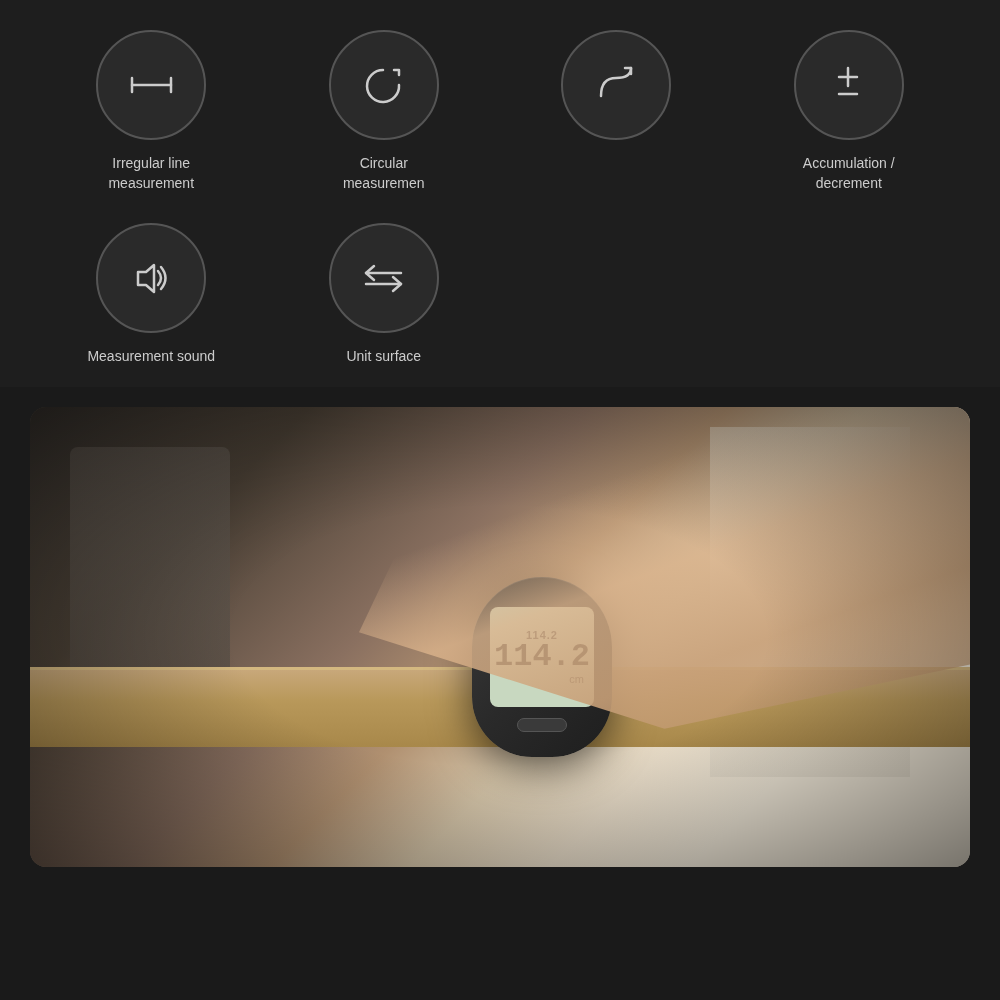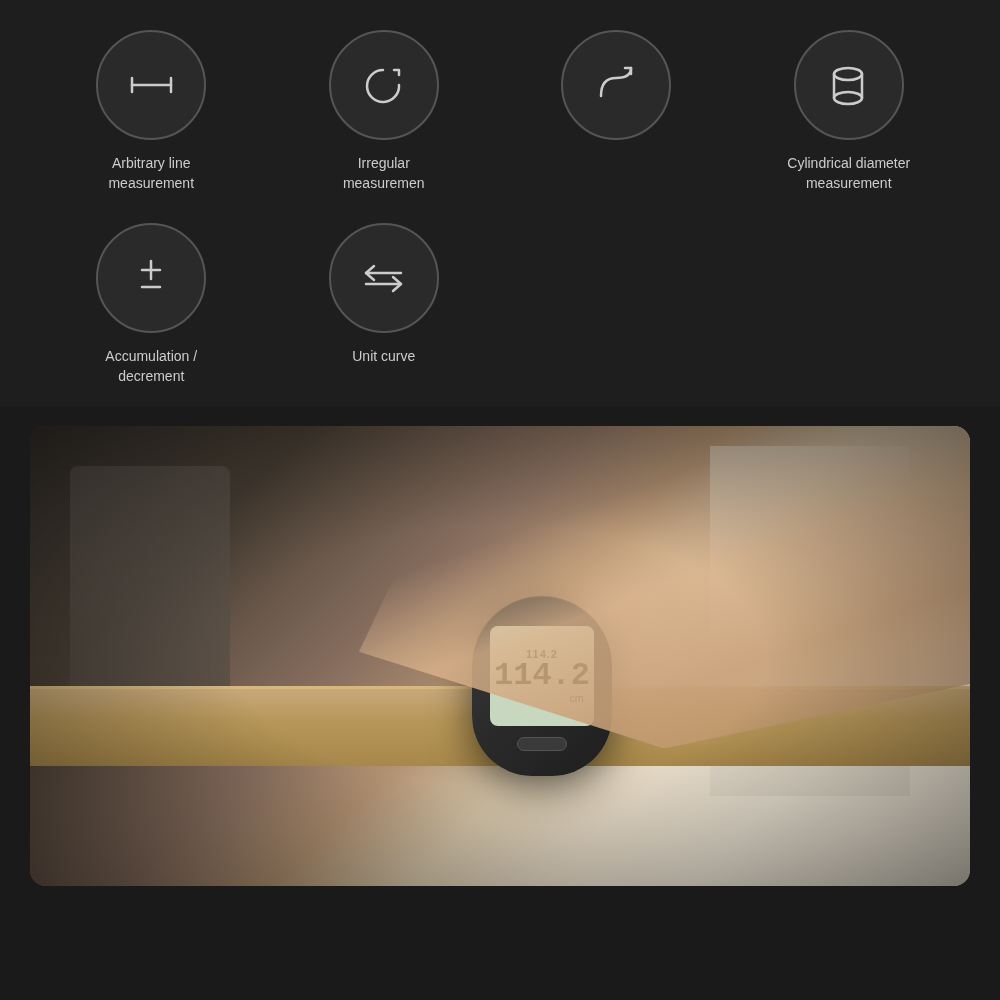--- a/index.html
+++ b/index.html
@@ -222,82 +222,81 @@
 
       <div class="icon-item">
         <div class="icon-circle">
           <svg viewBox="0 0 55 55">
 
             <line x1="8" y1="27" x2="47" y2="27" stroke="#ccc" stroke-width="2.5"></line>
             <line x1="8" y1="20" x2="8" y2="34" stroke="#ccc" stroke-width="2.5"></line>
             <line x1="47" y1="20" x2="47" y2="34" stroke="#ccc" stroke-width="2.5"></line>
           </svg>
         </div>
-        <span class="icon-label">Arbitrary line measurement</span>
+        <span class="icon-label">Irregular line measurement</span>
       </div>
 
       <div class="icon-item">
         <div class="icon-circle">
           <svg viewBox="0 0 55 55">
 
             <path d="M 27 12 A 16 16 0 1 0 43 27" stroke="#ccc" stroke-width="2.5" fill="none"></path>
             <polyline points="38,12 43,12 43,17" stroke="#ccc" stroke-width="2.5" fill="none"></polyline>
           </svg>
         </div>
-        <span class="icon-label">Irregular measuremen</span>
+        <span class="icon-label">Circular measuremen</span>
       </div>
 
       <div class="icon-item">
         <div class="icon-circle">
           <svg viewBox="0 0 55 55">
 
             <path d="M 12 38 Q 12 20 27 20 Q 42 20 42 10" stroke="#ccc" stroke-width="2.5" fill="none"></path>
             <polyline points="36,10 42,10 42,16" stroke="#ccc" stroke-width="2.5" fill="none"></polyline>
           </svg>
         </div>
       </div>
 
 
-      <div class="icon-item">
-        <div class="icon-circle">
-          <svg viewBox="0 0 55 55">
-
-            <ellipse cx="27" cy="16" rx="14" ry="6" stroke="#ccc" stroke-width="2.5" fill="none"></ellipse>
-            <line x1="13" y1="16" x2="13" y2="40" stroke="#ccc" stroke-width="2.5"></line>
-            <line x1="41" y1="16" x2="41" y2="40" stroke="#ccc" stroke-width="2.5"></line>
-            <ellipse cx="27" cy="40" rx="14" ry="6" stroke="#ccc" stroke-width="2.5" fill="none"></ellipse>
-          </svg>
-        </div>
-        <span class="icon-label">Cylindrical diameter measurement</span>
-      </div>
 
       <div class="icon-item">
         <div class="icon-circle">
           <svg viewBox="0 0 55 55">
 
             <line x1="27" y1="10" x2="27" y2="28" stroke="#ccc" stroke-width="2.5"></line>
             <line x1="18" y1="19" x2="36" y2="19" stroke="#ccc" stroke-width="2.5"></line>
             <line x1="18" y1="36" x2="36" y2="36" stroke="#ccc" stroke-width="2.5"></line>
           </svg>
         </div>
         <span class="icon-label">Accumulation / decrement</span>
       </div>
 
+      <div class="icon-item">
+        <div class="icon-circle">
+          <svg viewBox="0 0 55 55">
+
+            <polygon points="14,21 22,21 30,14 30,41 22,34 14,34" stroke="#ccc" stroke-width="2.5" fill="none"></polygon>
+            <path d="M 34 20 Q 40 27 34 34" stroke="#ccc" stroke-width="2.5" fill="none"></path>
+            <path d="M 37 16 Q 46 27 37 38" stroke="#ccc" stroke-width="2.5" fill="none"></path>
+          </svg>
+        </div>
+        <span class="icon-label">Measurement sound</span>
+      </div>
 
       <div class="icon-item">
         <div class="icon-circle">
           <svg viewBox="0 0 55 55">
 
             <line x1="10" y1="22" x2="45" y2="22" stroke="#ccc" stroke-width="2.5"></line>
             <polyline points="18,15 10,22 18,29" stroke="#ccc" stroke-width="2.5" fill="none"></polyline>
             <line x1="45" y1="33" x2="10" y2="33" stroke="#ccc" stroke-width="2.5"></line>
             <polyline points="37,26 45,33 37,40" stroke="#ccc" stroke-width="2.5" fill="none"></polyline>
           </svg>
         </div>
-        <span class="icon-label">Unit curve</span>
+        <span class="icon-label">Unit surface</span>
       </div>
 
     </div>
   </div>
 
   <div class="bottom-section">
     <div class="photo-container">
 
       <div class="bg-blur-left"></div>
       <div class="bg-blur-right"></div>

